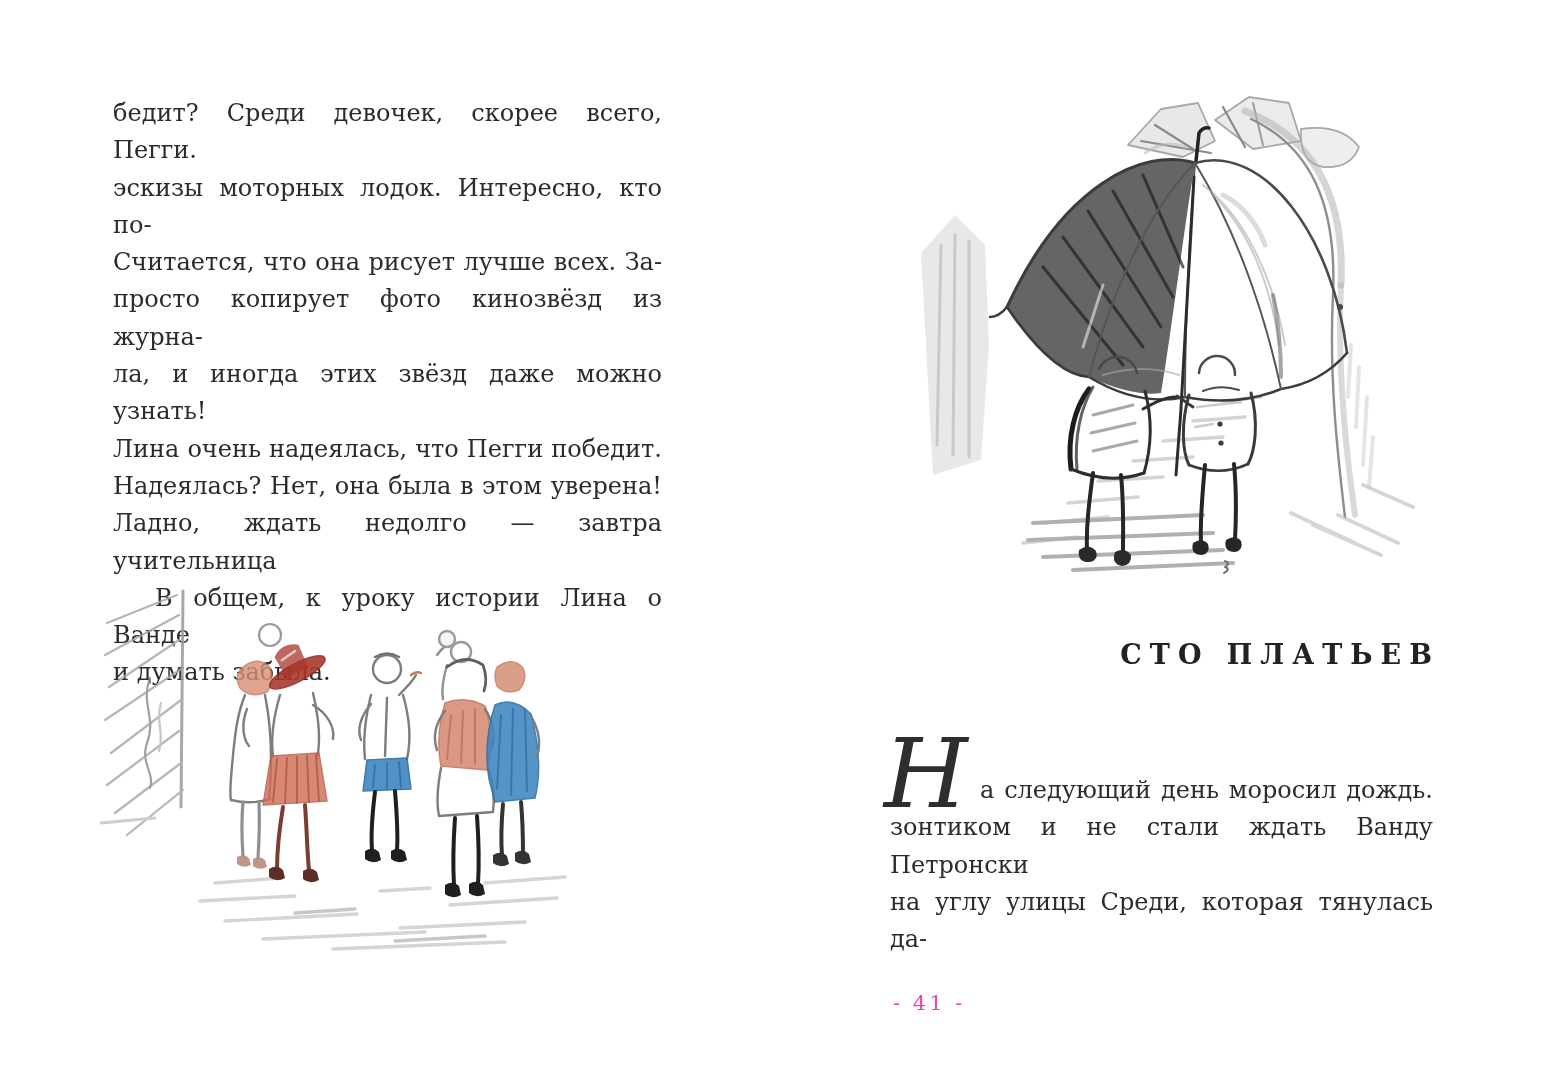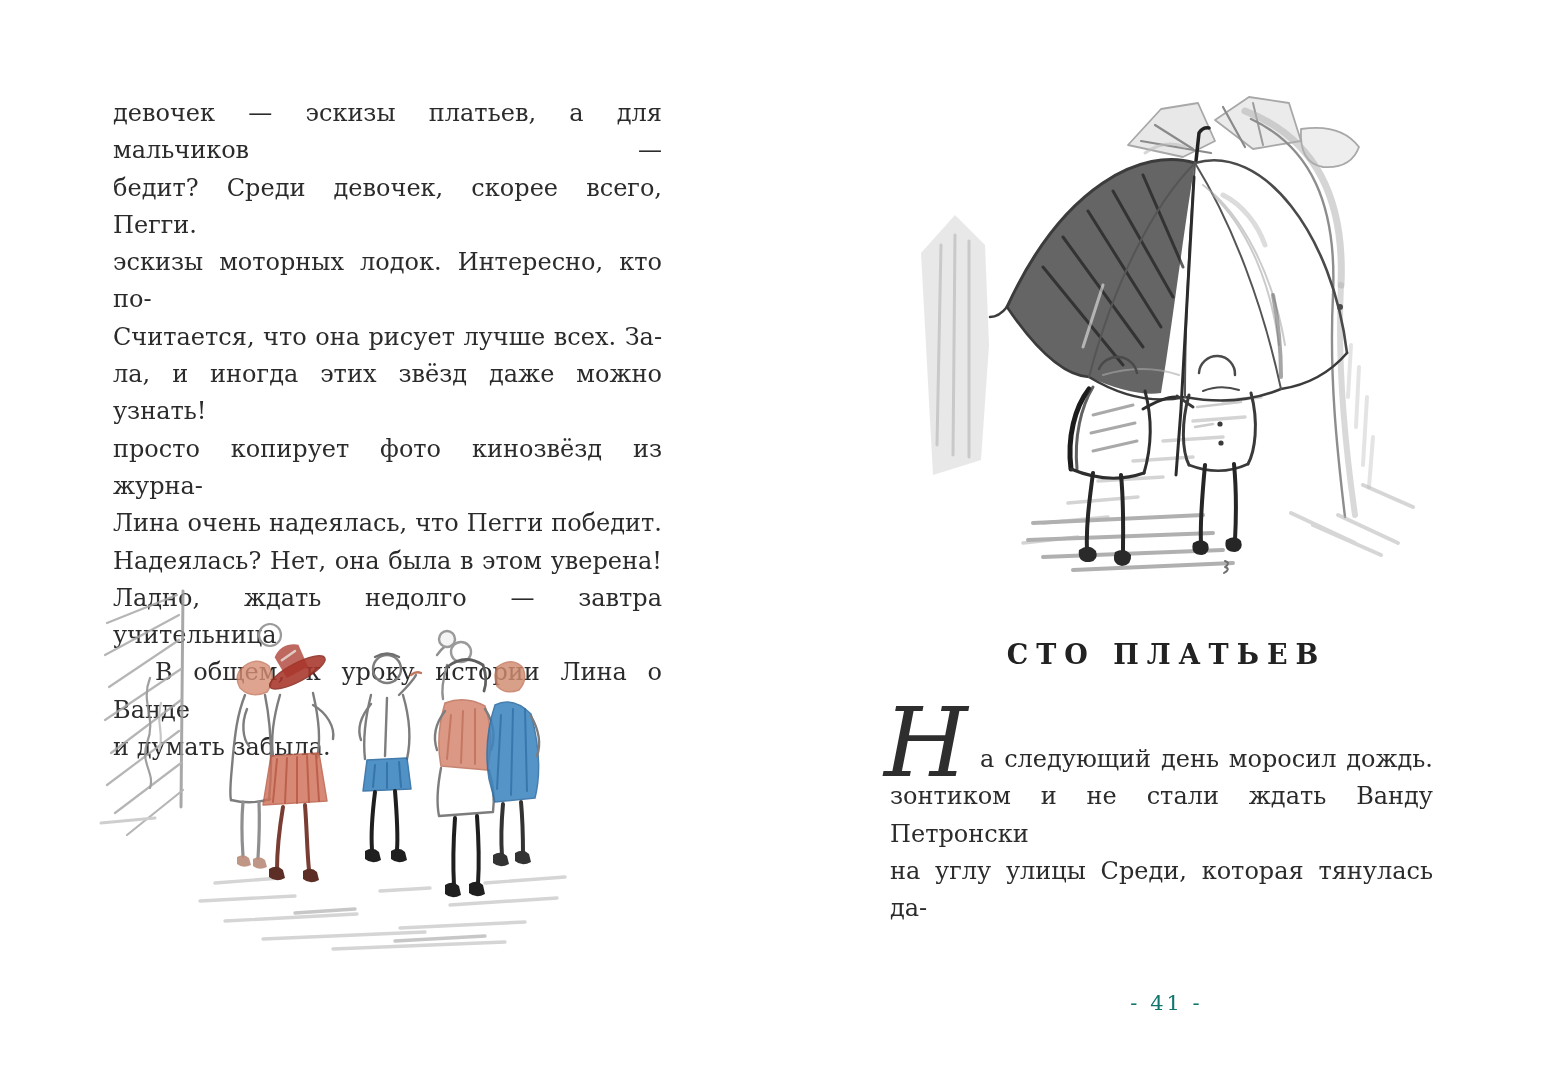--- a/index.html
+++ b/index.html
@@ -4,43 +4,42 @@
 <style>
   html,body{margin:0;padding:0;background:#ffffff;}
   #book{position:relative;width:1554px;height:1088px;background:#ffffff;overflow:hidden;
         font-family:"DejaVu Serif","Liberation Serif",serif;color:#2b2b2b;}
   .textblock{position:absolute;font-size:24px;line-height:37.3px;font-weight:500;}
   .line{text-align:justify;text-align-last:justify;white-space:normal;}
   .line.endline{text-align-last:left;}
   .line.indent{text-indent:42px;}
   #left-text{left:113px;top:95px;width:549px;}
   #right-text{left:890px;top:741px;width:543px;}
-  #chapter-title{position:absolute;left:893px;top:639px;width:547px;text-align:center;
+  #chapter-title{position:absolute;left:893px;top:639px;width:547px;text-align:right;
         font-size:27px;font-weight:bold;letter-spacing:8px;color:#222;}
-  #page-number{position:absolute;left:893px;top:991px;width:547px;text-align:center;
-        font-size:21px;letter-spacing:3px;color:#0f766e;}
+  #page-number{position:absolute;left:893px;top:991px;width:547px;
+        font-size:21px;letter-spacing:3px;color:#ec4899;}
   #dropcap-line{position:relative;padding-left:90px;}
   #dropcap{position:absolute;left:-6px;top:-46px;font-size:96px;line-height:96px;
         font-style:italic;font-weight:normal;color:#2e2e2e;
         font-family:"DejaVu Serif","Liberation Serif",serif;}
   svg{position:absolute;}
   .nosel{user-select:none;}
 </style>
 </head>
 <body>
 
 <div id="book">
 
   <div id="left-text" class="textblock nosel">
-    <div class="line">девочек — эскизы платьев, а для мальчиков —</div>
     <div class="line">бедит? Среди девочек, скорее всего, Пегги.</div>
     <div class="line">эскизы моторных лодок. Интересно, кто по-</div>
     <div class="line">Считается, что она рисует лучше всех. За-</div>
+    <div class="line">просто копирует фото кинозвёзд из журна-</div>
     <div class="line">ла, и иногда этих звёзд даже можно узнать!</div>
-    <div class="line">просто копирует фото кинозвёзд из журна-</div>
     <div class="line">Лина очень надеялась, что Пегги победит.</div>
     <div class="line">Надеялась? Нет, она была в этом уверена!</div>
     <div class="line">Ладно, ждать недолго — завтра учительница</div>
     <div class="line indent">В общем, к уроку истории Лина о Ванде</div>
     <div class="line endline">и думать забыла.</div>
   </div>
 
   <svg style="left:95px;top:583px;" width="545" height="375" viewBox="0 0 545 375" fill="none" stroke-linecap="round" stroke-linejoin="round">
 
     <g stroke="#a9a9a9" stroke-width="2.2" opacity="0.85">
@@ -307,21 +306,21 @@
       <path d="M333,495 q9,-6 15,1 q3,9 -6,11 q-12,0 -9,-12 Z" fill="#262626"></path>
       <path d="M332,516 q6,2 0,6 q6,2 -1,6" stroke="#6f6f6f" stroke-width="2"></path>
     </g>
   </svg>
 
   <div id="chapter-title" class="nosel">СТО ПЛАТЬЕВ</div>
 
   <div id="right-text" class="textblock nosel">
     <div id="dropcap-line" class="line">
       <span id="dropcap">Н</span>
-        <span style="display:block;text-align:justify;text-align-last:justify;">а следующий день моросил дождь.</span>
+        <span style="display:block;text-align:justify;text-align-last:justify;margin-top:31px;">а следующий день моросил дождь.</span>
     </div>
     <div class="line">зонтиком и не стали ждать Ванду Петронски</div>
     <div class="line">на углу улицы Среди, которая тянулась да-</div>
   </div>
 
   <div id="page-number" class="nosel">- 41 -</div>
 
 </div>
 
 </body></html>

